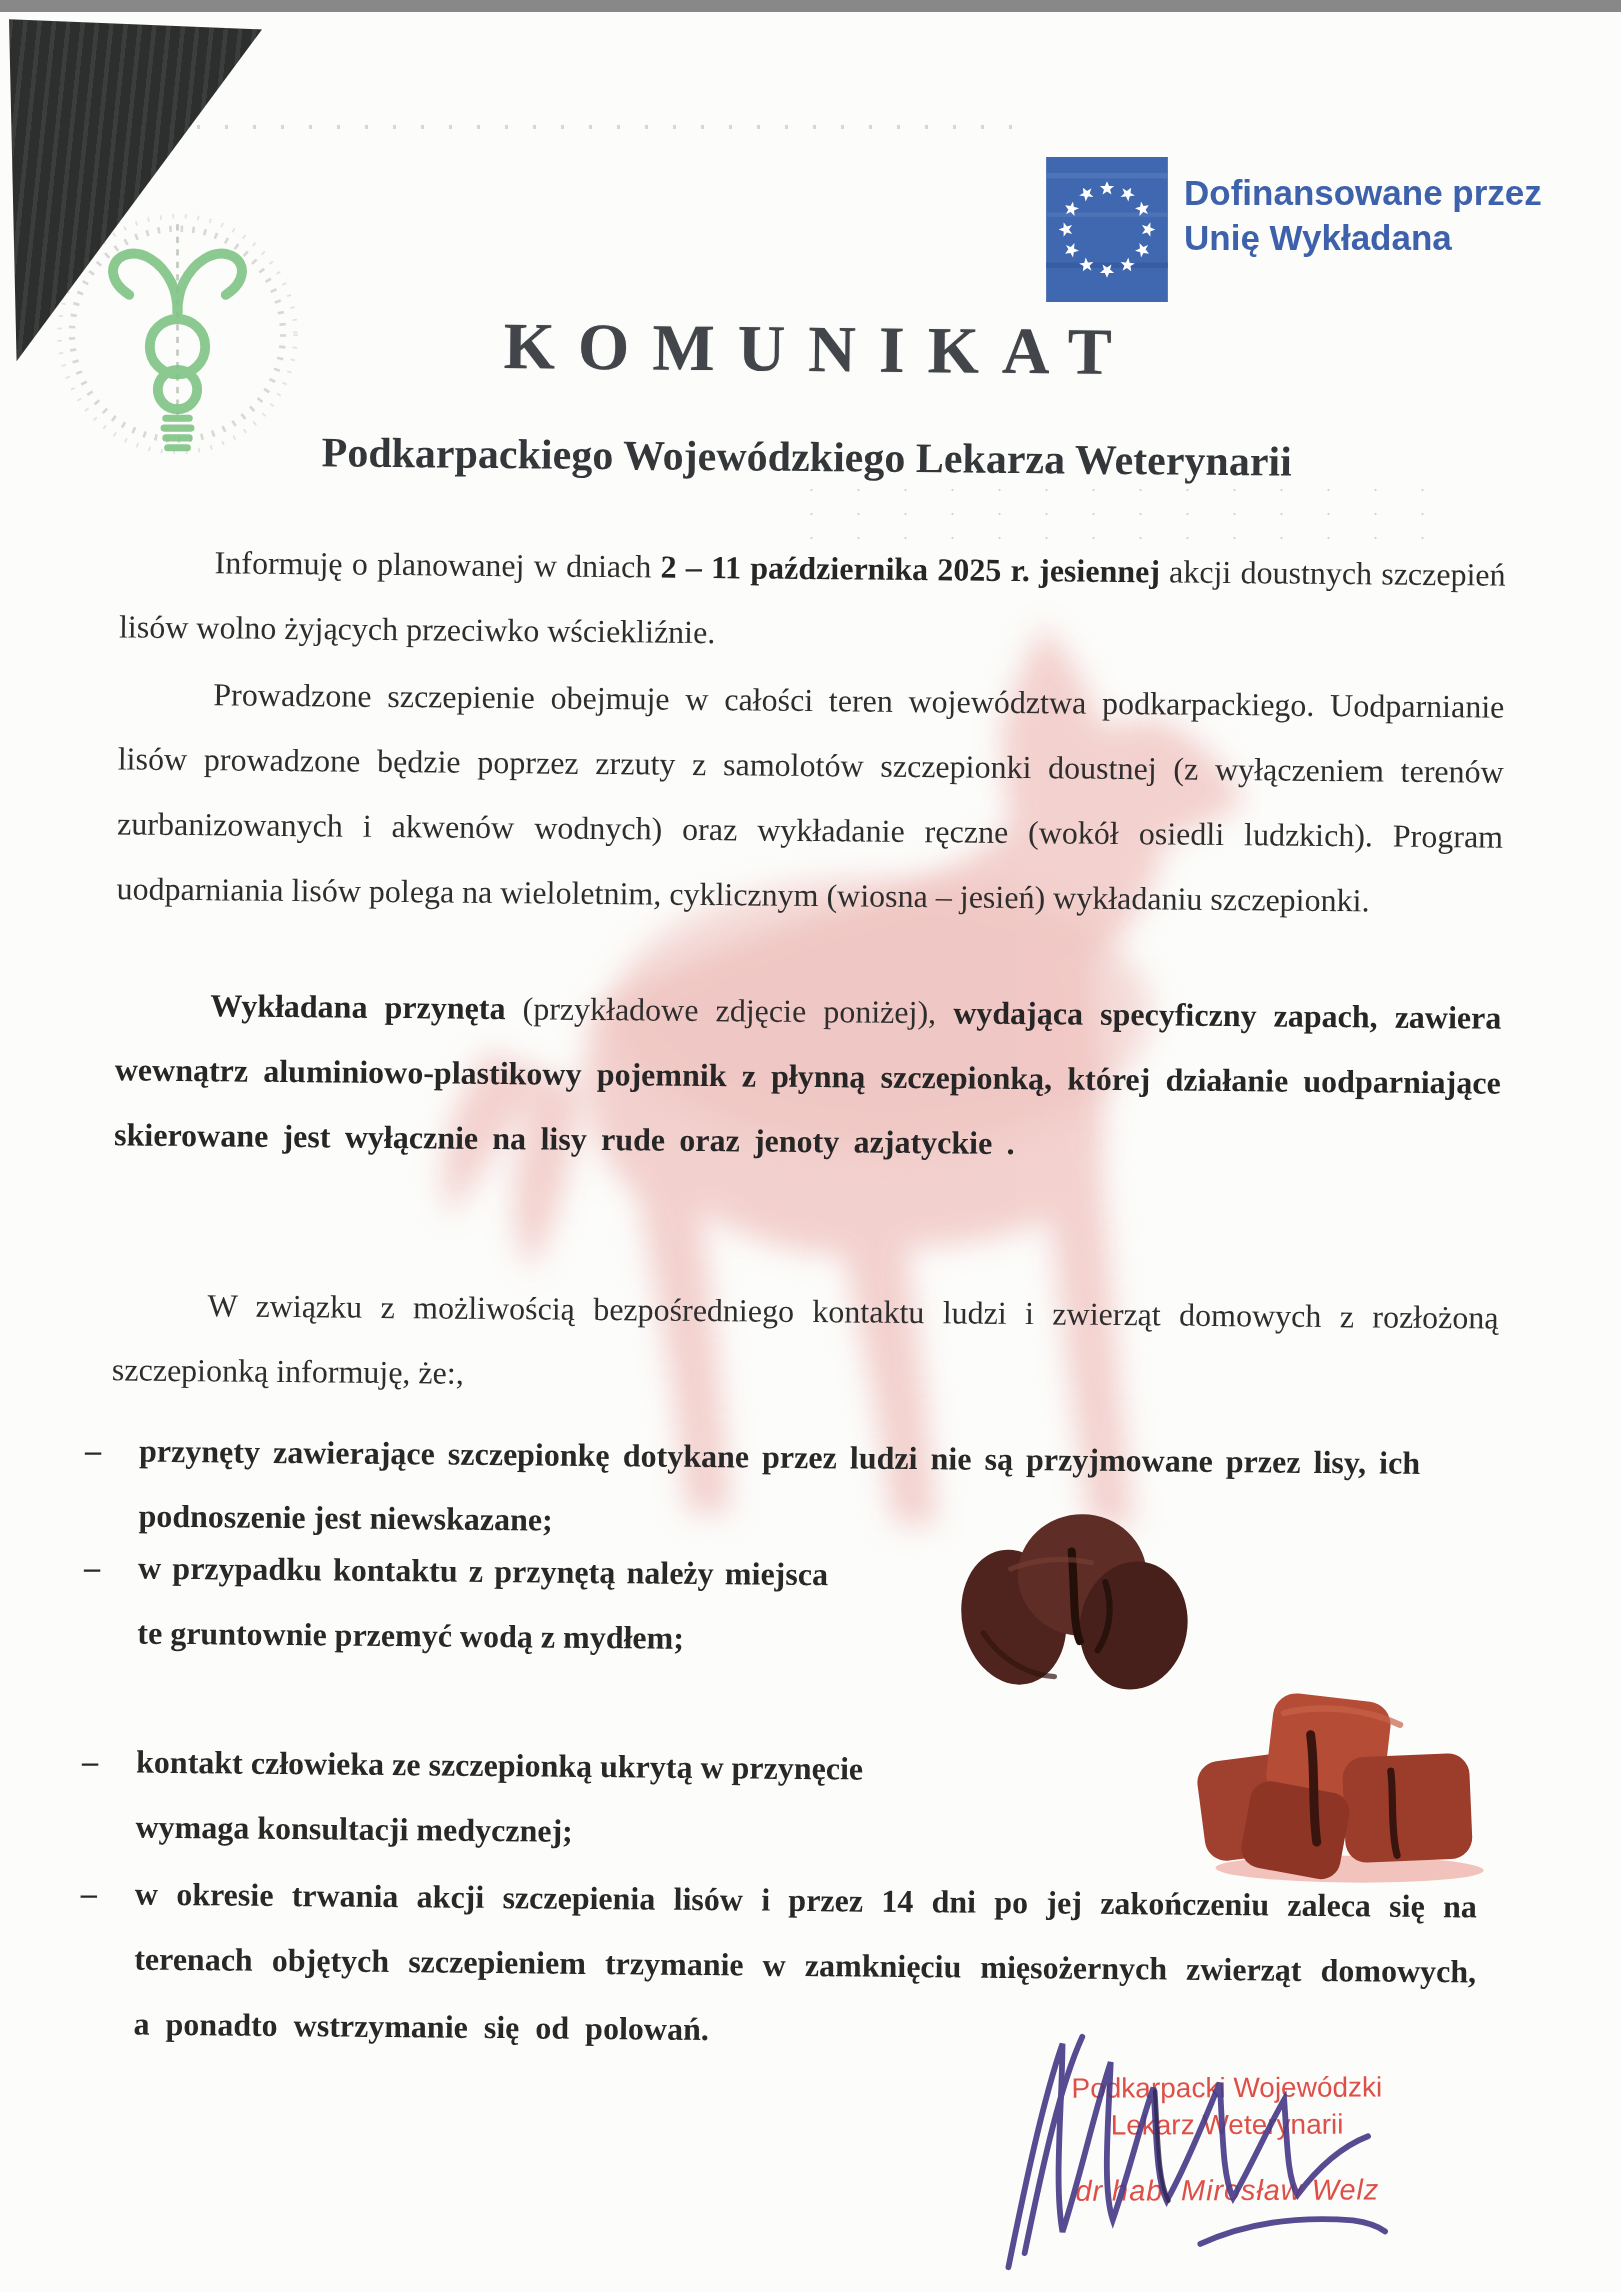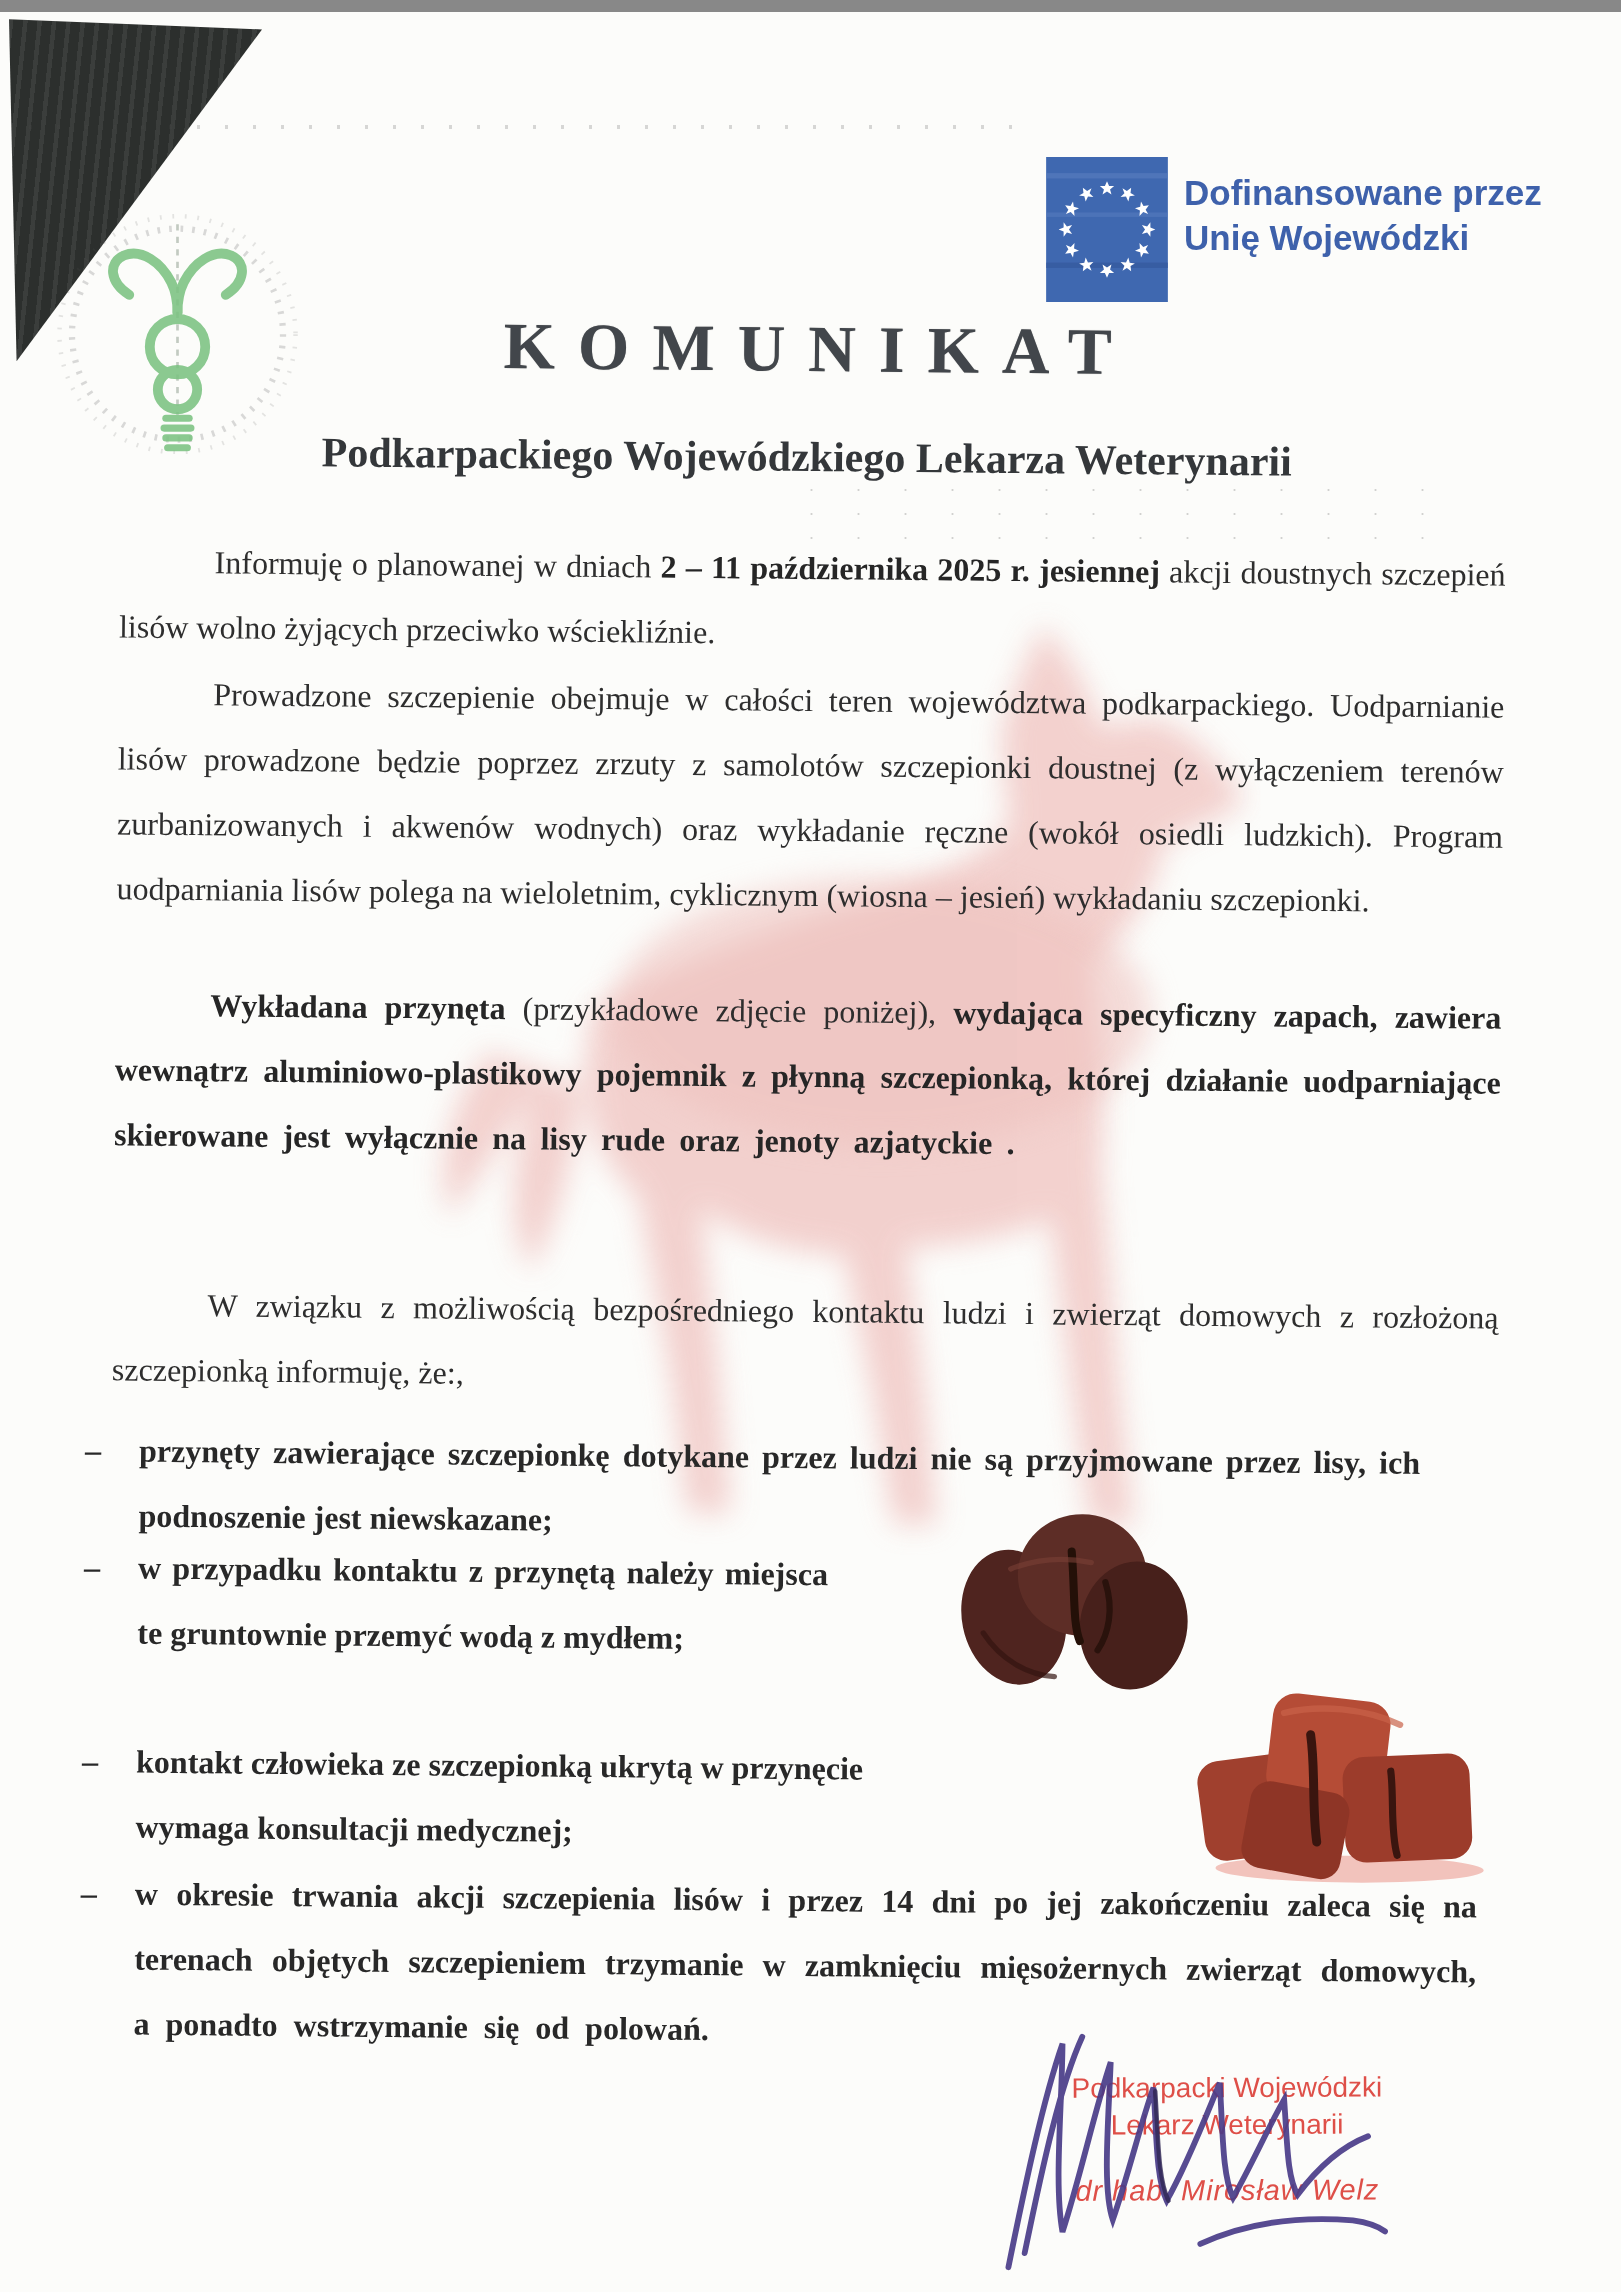--- a/index.html
+++ b/index.html
@@ -111,21 +111,21 @@
     <use href="#star" transform="translate(68,81) rotate(150) translate(0,-46)"></use>
     <use href="#star" transform="translate(68,81) rotate(180) translate(0,-46)"></use>
     <use href="#star" transform="translate(68,81) rotate(210) translate(0,-46)"></use>
     <use href="#star" transform="translate(68,81) rotate(240) translate(0,-46)"></use>
     <use href="#star" transform="translate(68,81) rotate(270) translate(0,-46)"></use>
     <use href="#star" transform="translate(68,81) rotate(300) translate(0,-46)"></use>
     <use href="#star" transform="translate(68,81) rotate(330) translate(0,-46)"></use>
   </svg>
   <div class="eu-text">
     <div>Dofinansowane przez</div>
-    <div>Unię Wojewódzki</div>
+    <div>Unię Wykładana</div>
   </div>
 
   <div class="content">
 
     <svg class="fox" width="878" height="976" viewBox="0 0 980 1090">
       <defs>
           <filter id="soft" x="-20%" y="-20%" width="140%" height="140%">
             <feGaussianBlur stdDeviation="16"></feGaussianBlur>
           </filter>
         </defs>

